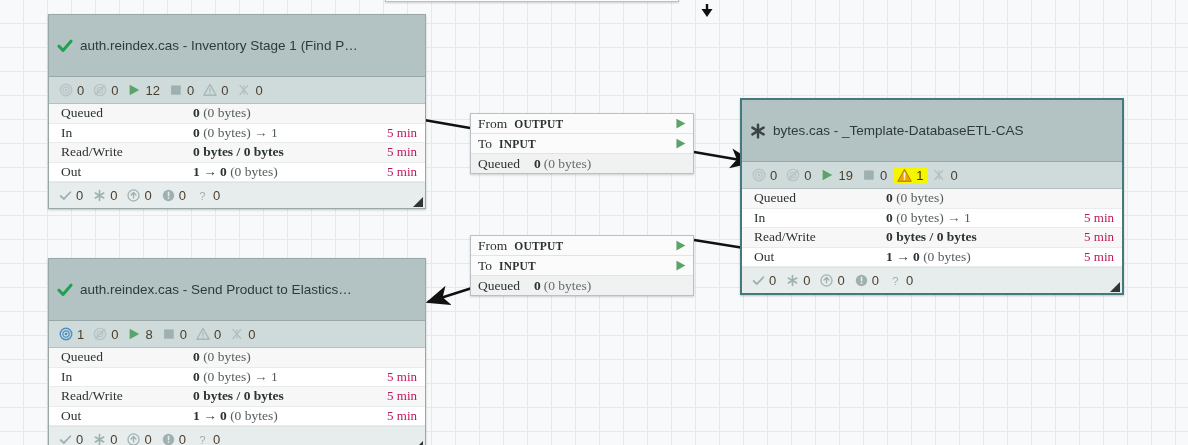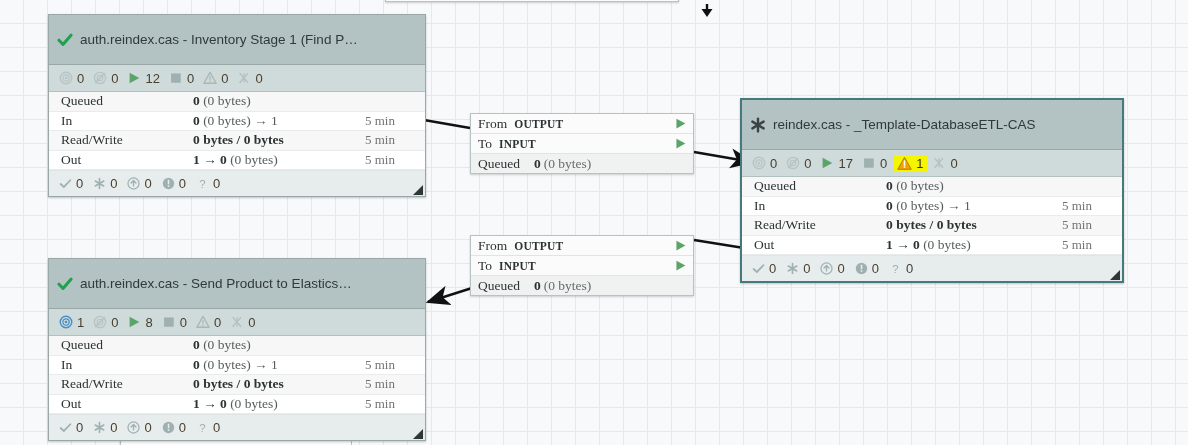--- a/index.html
+++ b/index.html
@@ -28,21 +28,21 @@
     border:1px solid #9aa7a7;
     box-shadow:0 1px 2px rgba(0,0,0,.22);
     font-family:"Liberation Serif", serif;
   }
   .node.teal{border:2px solid #46797c;}
   .node-header{
     background:#b3c2c2;
     border-bottom:1px solid #9aa7a7;
     height:29px;
     display:flex;align-items:center;
-    padding:10px 8px;
+    padding:16px 8px;
     gap:7px;
     overflow:hidden;
   }
   .node-title{
     font-family:"Liberation Sans", sans-serif;
     font-size:13.5px;color:#2f3a3a;white-space:nowrap;overflow:hidden;
     text-overflow:ellipsis;
   }
   .node-stats{
     background:#cfdada;
@@ -67,21 +67,21 @@
     padding:0 8px 0 12px;
     font-size:13.5px;
     color:#2c3333;
   }
   .row:nth-child(odd){background:#f7f7f7;}
   .row:nth-child(even){background:#ffffff;}
   .row .lbl{width:92px;flex:0 0 92px;color:#2c3333;}
   .row .val{flex:1;color:#2c3333;margin-left:40px;}
   .row .val b{font-weight:bold;}
   .row .val .soft{color:#555c5c;}
-  .row .tm{width:52px;text-align:left;color:#737373;font-size:13px;}
+  .row .tm{width:52px;text-align:right;color:#be185d;font-size:13px;}
 
   .node-footer{
     background:#e7ecec;
     border-top:1px solid #dfe4e4;
     height:25px;
     display:flex;align-items:center;gap:3px;
     padding:0 8px;
     font-family:"Liberation Sans", sans-serif;
     font-size:13px;color:#4a4030;
     position:relative;
@@ -311,21 +311,21 @@
   <div class="node-header">
     <span class="ic">
       <svg width="16" height="16" viewBox="0 0 16 16">
           <g stroke="#3b4444" stroke-width="2.4" stroke-linecap="round">
             <path d="M8 1.6 L8 14.4"></path>
             <path d="M2.4 4.6 L13.6 11.4"></path>
             <path d="M13.6 4.6 L2.4 11.4"></path>
           </g>
         </svg>
     </span>
-    <span class="node-title">reindex.cas - _Template-DatabaseETL-CAS</span>
+    <span class="node-title">bytes.cas - _Template-DatabaseETL-CAS</span>
   </div>
   <div class="node-stats">
     <span class="stat">
       <span class="ic">
         <svg width="14" height="14" viewBox="0 0 16 16">
             <circle cx="8" cy="8" r="6.6" fill="none" stroke="#b8c4c4" stroke-width="1.6"></circle>
             <circle cx="8" cy="8" r="3.6" fill="none" stroke="#b8c4c4" stroke-width="1.4"></circle>
             <circle cx="8" cy="8" r="1.4" fill="#b8c4c4"></circle>
           </svg>
       </span>
@@ -340,21 +340,21 @@
           </svg>
       </span>
         <span class="num">0</span>
     </span>
     <span class="stat">
       <span class="ic">
         <svg width="14" height="14" viewBox="0 0 16 16">
             <path d="M3 2 L14 8 L3 14 Z" fill="#5aa469"></path>
           </svg>
       </span>
-        <span class="num">17</span>
+        <span class="num">19</span>
     </span>
     <span class="stat">
       <span class="ic">
         <svg width="14" height="14" viewBox="0 0 16 16">
             <rect x="2.4" y="2.8" width="11" height="10.6" fill="#9fb0b0"></rect>
           </svg>
       </span>
         <span class="num">0</span>
     </span>
     <span class="stat hl">

